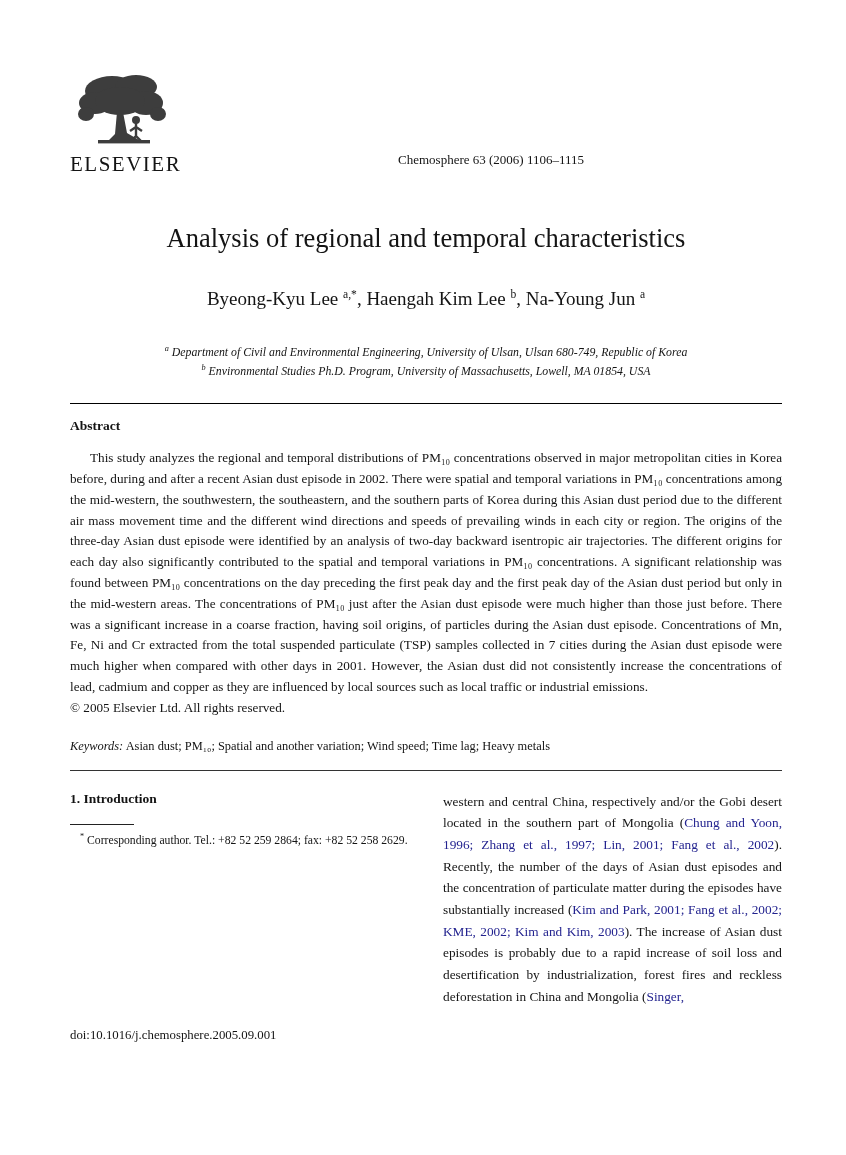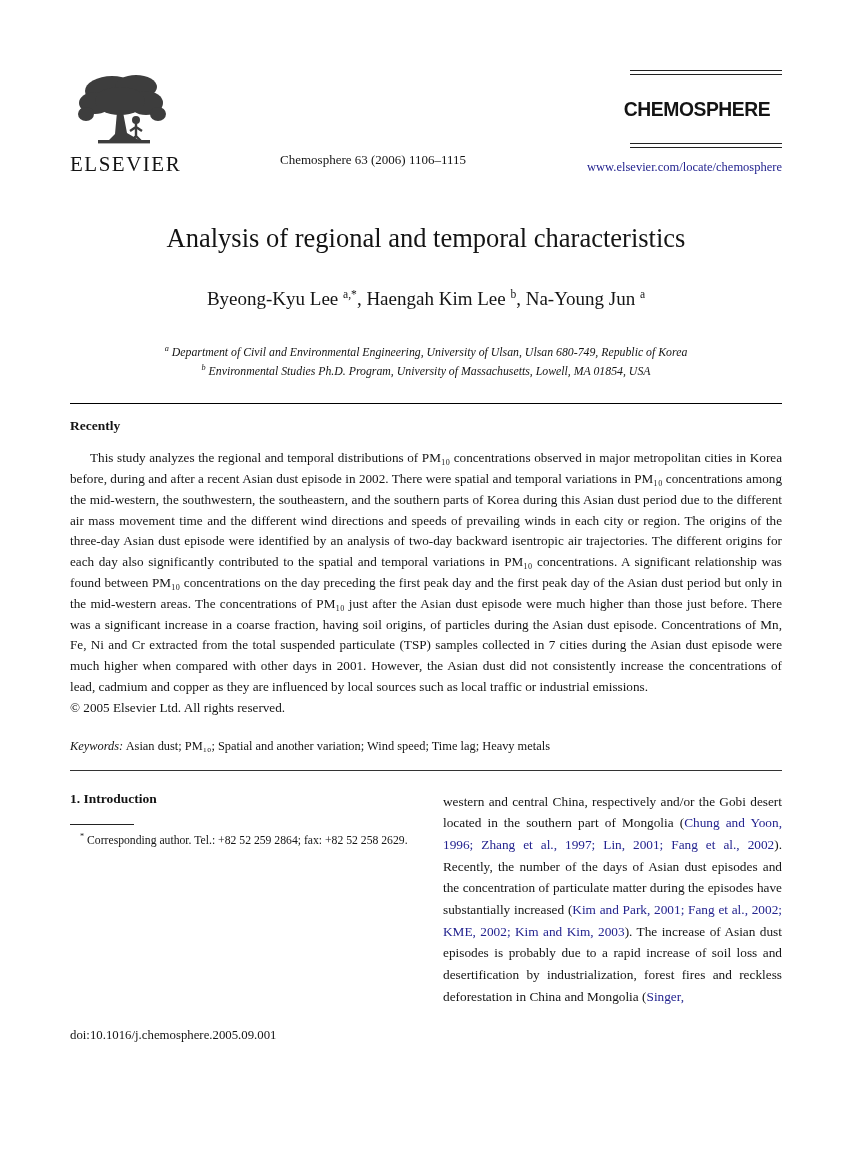--- a/index.html
+++ b/index.html
@@ -84,42 +84,36 @@
           <circle cx="64" cy="50" r="4" fill="#3d3d3d"></circle>
           <path d="M64 53 L64 66 M64 57 L58 61 M64 57 L70 61 M64 66 L59 71 M64 66 L69 71" stroke="#3d3d3d" stroke-width="2.4" fill="none"></path>
           <rect x="26" y="70" width="52" height="3.4" fill="#3d3d3d"></rect>
         </svg>
       </span>
       <div class="publisher">ELSEVIER</div>
     </div>
 
     <div class="jref">Chemosphere 63 (2006) 1106–1115</div>
 
-    <div class="jblock">
-      <div class="dblrule"></div>
-      <span class="jname">CHEMOSPHERE</span>
-      <div class="dblrule"></div>
-      <div class="website link">www.elsevier.com/locate/chemosphere</div>
-    </div>
   </div>
 
   <h1 class="title"><span>Analysis of regional and temporal characteristics</span><br>
     </h1>
 
   <div class="authors"><span>Byeong-Kyu Lee </span><sup>a,*</sup><span>, </span><span>Haengah Kim Lee </span><sup>b</sup><span>, </span><span>Na-Young Jun </span><sup>a</sup></div>
 
   <div class="affils">
     <div><sup>a</sup><span> Department of Civil and Environmental Engineering, University of Ulsan, Ulsan 680-749, Republic of Korea</span></div>
     <div><sup>b</sup><span> Environmental Studies Ph.D. Program, University of Massachusetts, Lowell, MA 01854, USA</span></div>
   </div>
 
 
   <div class="rule-full"></div>
 
-  <div class="abs-head">Recently</div>
+  <div class="abs-head">Abstract</div>
   <p class="abs-body">This study analyzes the regional and temporal distributions of PM₁₀ concentrations observed in major metropolitan cities in Korea before, during and after a recent Asian dust episode in 2002. There were spatial and temporal variations in PM₁₀ concentrations among the mid-western, the southwestern, the southeastern, and the southern parts of Korea during this Asian dust period due to the different air mass movement time and the different wind directions and speeds of prevailing winds in each city or region. The origins of the three-day Asian dust episode were identified by an analysis of two-day backward isentropic air trajectories. The different origins for each day also significantly contributed to the spatial and temporal variations in PM₁₀ concentrations. A significant relationship was found between PM₁₀ concentrations on the day preceding the first peak day and the first peak day of the Asian dust period but only in the mid-western areas. The concentrations of PM₁₀ just after the Asian dust episode were much higher than those just before. There was a significant increase in a coarse fraction, having soil origins, of particles during the Asian dust episode. Concentrations of Mn, Fe, Ni and Cr extracted from the total suspended particulate (TSP) samples collected in 7 cities during the Asian dust episode were much higher when compared with other days in 2001. However, the Asian dust did not consistently increase the concentrations of lead, cadmium and copper as they are influenced by local sources such as local traffic or industrial emissions.</p>
   <div class="abs-copy">© 2005 Elsevier Ltd. All rights reserved.</div>
 
   <div class="kw"><span class="em">Keywords:</span><span>  Asian dust; PM₁₀; Spatial and another variation; Wind speed; Time lag; Heavy metals</span></div>
 
   <div class="rule-thin"></div>
 
   <div class="cols">
 
     <div class="col">

